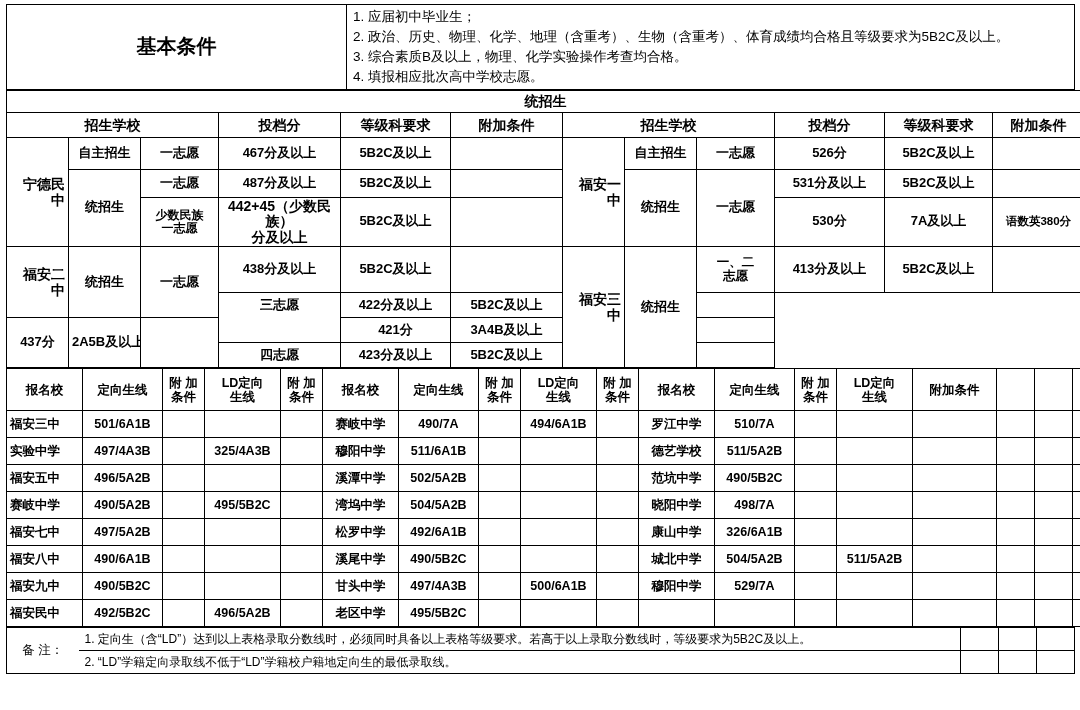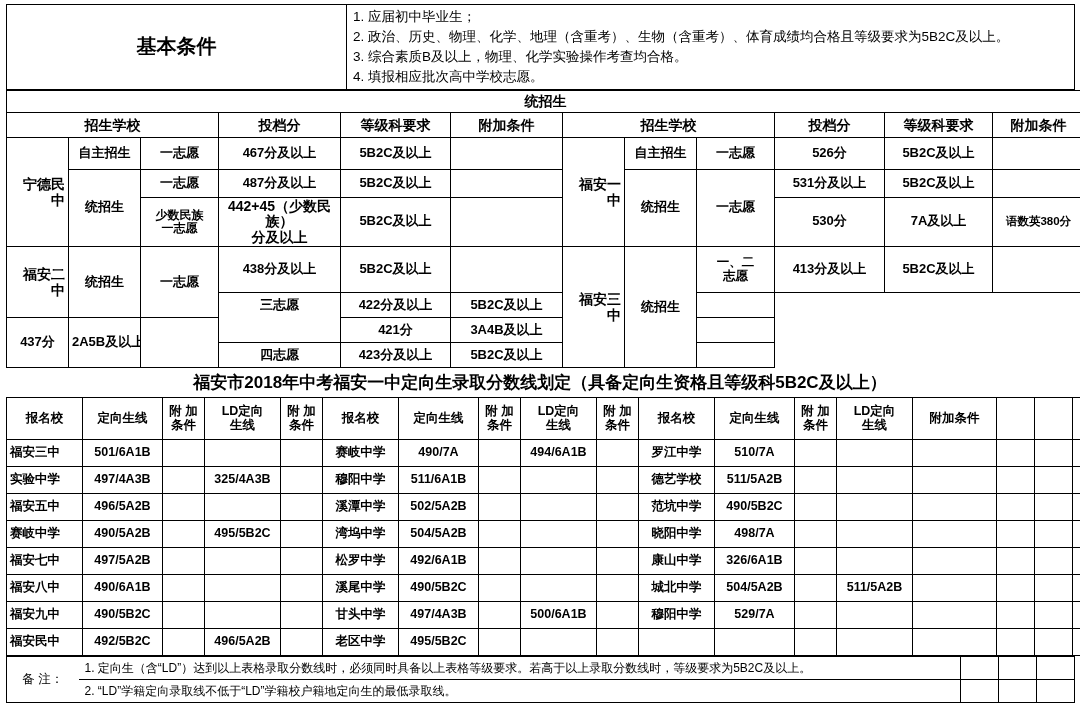--- a/index.html
+++ b/index.html
@@ -217,27 +217,20 @@
 
     <tr style="height:25px">
       <td>四志愿</td>
       <td>423分及以上</td>
       <td>5B2C及以上</td>
       <td></td>
     </tr>
   </tbody>
     </table>
 
-  <table>
-    <tbody>
-        <tr class="title2">
-      <td>福安市2018年中考福安一中定向生录取分数线划定（具备定向生资格且等级科5B2C及以上）</td>
-    </tr>
-  </tbody>
-    </table>
 
   <table class="t2">
     <colgroup>
       <col style="width:76px">
         <col style="width:80px">
         <col style="width:42px">
         <col style="width:76px">
         <col style="width:42px">
       <col style="width:76px">
         <col style="width:80px">

